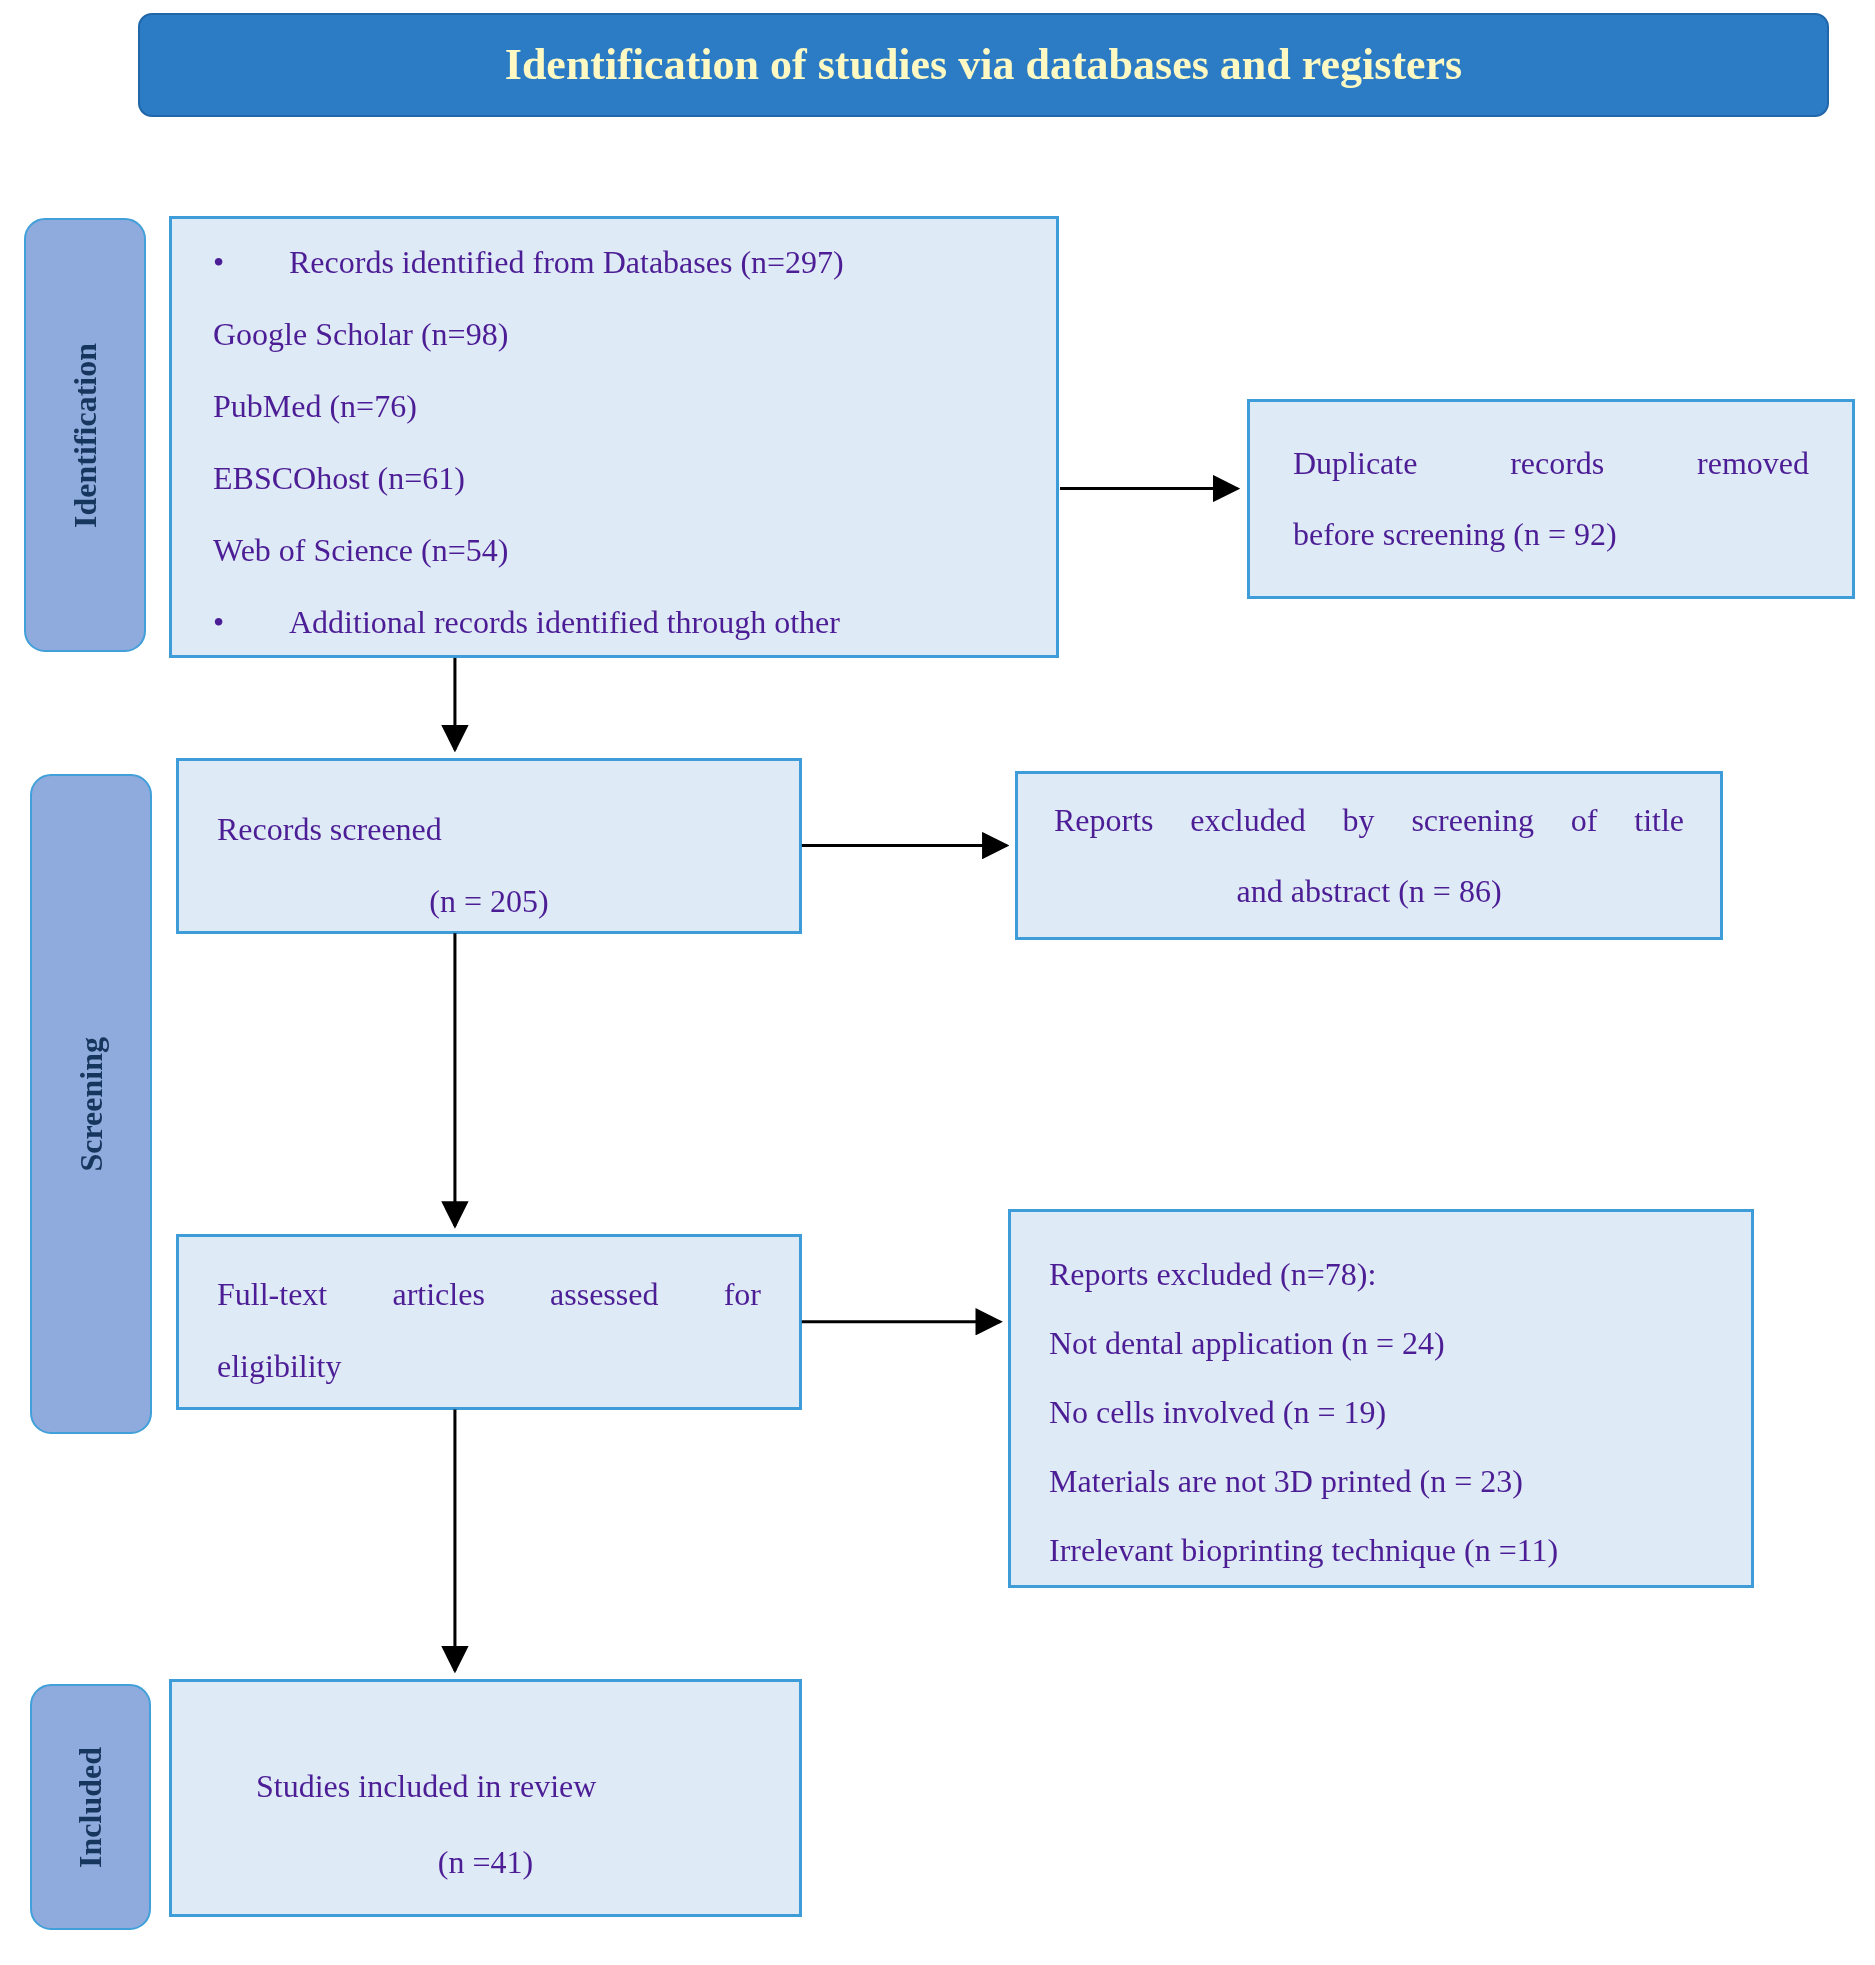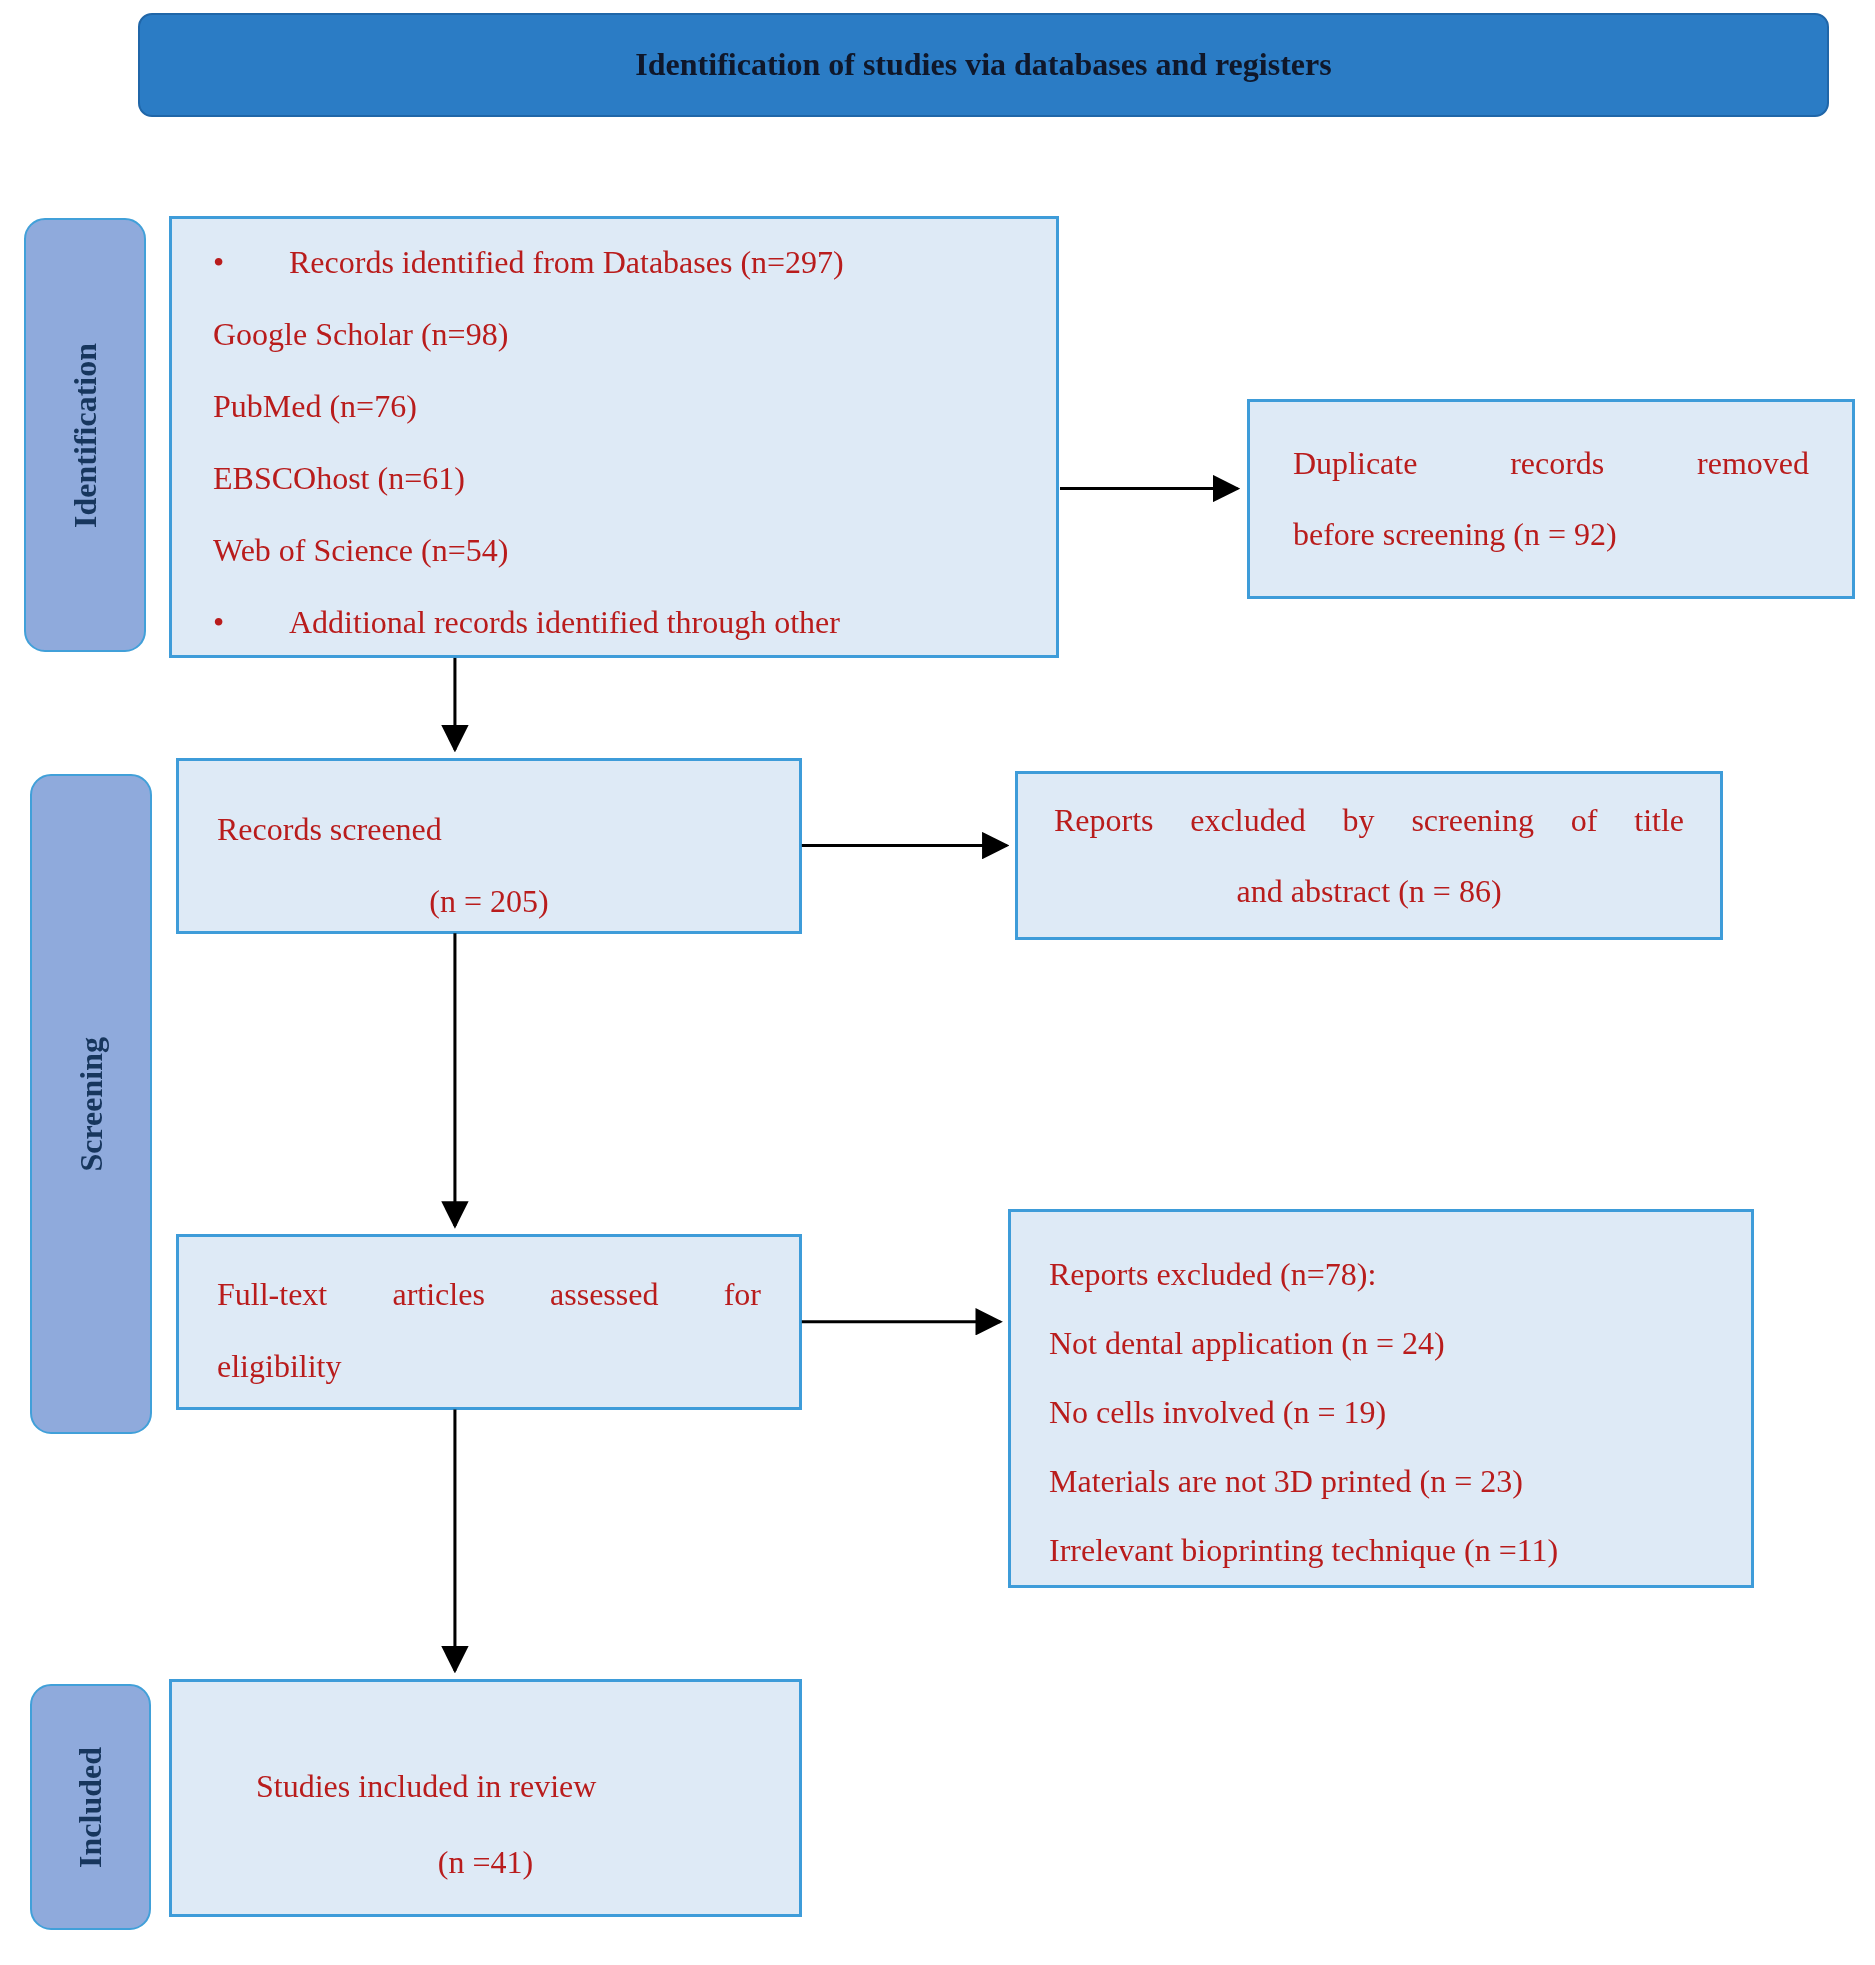--- a/index.html
+++ b/index.html
@@ -23,23 +23,23 @@
     width: 1691px; height: 104px;
     background: #2B7CC5;
     border: 2px solid #2066A8;
     border-radius: 14px;
     display: flex;
     align-items: center;
     justify-content: center;
     box-sizing: border-box;
   }
   .banner .title {
-    font-size: 32px;
+    font-size: 44px;
     font-weight: bold;
-    color: #0f172a;
+    color: #fef9c3;
   }
 
   
   .stage {
     position: absolute;
     background: #8FAADC;
     border: 2.5px solid #41A0D9;
     border-radius: 21px;
     display: flex;
     align-items: center;
@@ -58,21 +58,21 @@
   #stage-screening      { left: 30px; top: 774px; width: 122px; height: 660px; }
   #stage-included       { left: 30px; top: 1684px; width: 121px; height: 246px; }
 
   
   .fbox {
     position: absolute;
     background: #DEEAF6;
     border: 3.6px solid #3E9CD9;
     box-sizing: border-box;
     font-size: 32px;
-    color: #b91c1c;
+    color: #4c1d95;
   }
   .fbox .ln { line-height: 72px; white-space: nowrap; }
 
   #box-records-identified { left: 169px; top: 216px; width: 890px; height: 442px; padding: 7px 30px 0 41px; }
   #box-records-identified .ln { line-height: 72px; }
   .bullet-glyph { display: inline-block; width: 76px; }
 
   #box-duplicates { left: 1247px; top: 399px; width: 608px; height: 200px;
     display: flex; flex-direction: column; justify-content: center; padding: 0 43px; }
   #box-duplicates .ln { line-height: 71px; }

